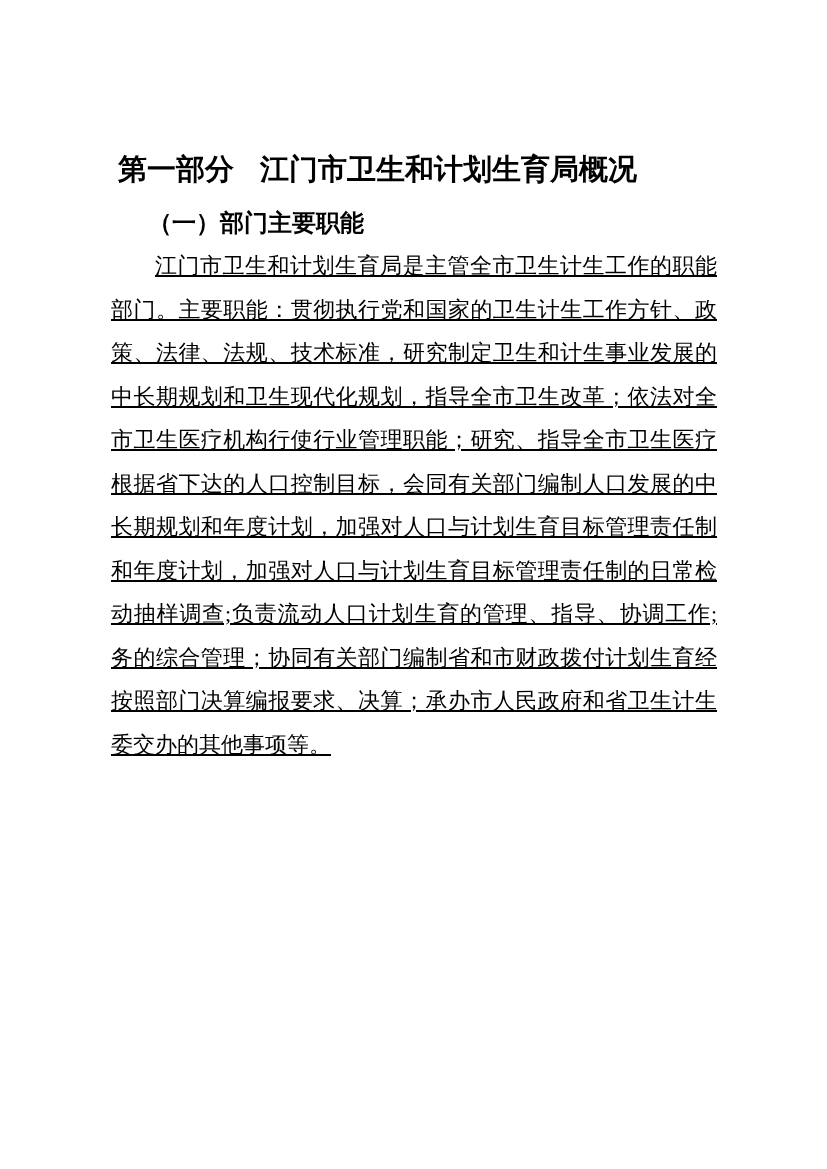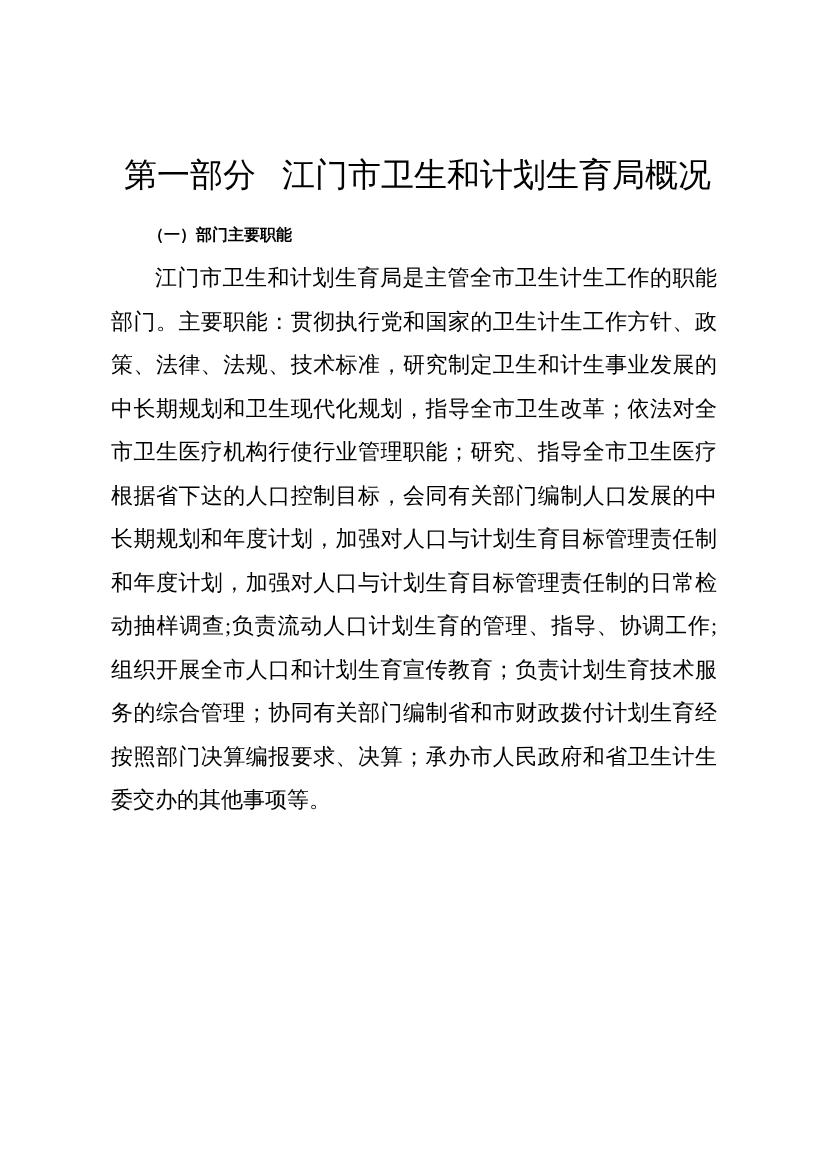--- a/index.html
+++ b/index.html
@@ -20,46 +20,47 @@
     color: #000000;
     font-family: "Liberation Serif", "DejaVu Serif", serif;
   }
   .content {
     position: absolute;
     left: 111px;
     top: 142px;
     width: 606px;
   }
   .doc-title {
-    margin: 13px;
+    margin: 7px;
     height: 44px;
     line-height: 40px;
-    font-size: 33px;
-    font-weight: normal;
+    font-size: 29px;
+    font-weight: bold;
     white-space: nowrap;
   }
   .doc-title .part-title {
     margin-left: 26px;
   }
   .sec-heading {
     margin: 0;
     height: 44px;
     line-height: 46px;
-    font-size: 16px;
+    font-size: 24px;
     font-weight: bold;
     padding-left: 37px;
   }
   .para-line {
     height: 43.5px;
     line-height: 43.5px;
     font-size: 22px;
     text-align: justify;
     text-align-last: justify;
     text-justify: inter-character;
     overflow: hidden;
+    text-decoration: underline;
   }
   .para-line.no-justify {
     text-align-last: left;
   }
   .para-line.indent {
     text-indent: 44px;
   }
 </style>
 </head>
 <body>
@@ -72,20 +73,19 @@
           <h2 class="sec-heading">（一）部门主要职能</h2>
           <div class="para-line indent">江门市卫生和计划生育局是主管全市卫生计生工作的职能</div>
           <div class="para-line">部门。主要职能：贯彻执行党和国家的卫生计生工作方针、政</div>
           <div class="para-line">策、法律、法规、技术标准，研究制定卫生和计生事业发展的</div>
           <div class="para-line">中长期规划和卫生现代化规划，指导全市卫生改革；依法对全</div>
           <div class="para-line">市卫生医疗机构行使行业管理职能；研究、指导全市卫生医疗</div>
           <div class="para-line">根据省下达的人口控制目标，会同有关部门编制人口发展的中</div>
           <div class="para-line">长期规划和年度计划，加强对人口与计划生育目标管理责任制</div>
           <div class="para-line">和年度计划，加强对人口与计划生育目标管理责任制的日常检</div>
           <div class="para-line">动抽样调查;负责流动人口计划生育的管理、指导、协调工作;</div>
-          <div class="para-line">组织开展全市人口和计划生育宣传教育；负责计划生育技术服</div>
           <div class="para-line">务的综合管理；协同有关部门编制省和市财政拨付计划生育经</div>
           <div class="para-line">按照部门决算编报要求、决算；承办市人民政府和省卫生计生</div>
           <div class="para-line no-justify">委交办的其他事项等。</div>
         </section>
       </div>
   </div>
 </div>
 
 </body></html>

